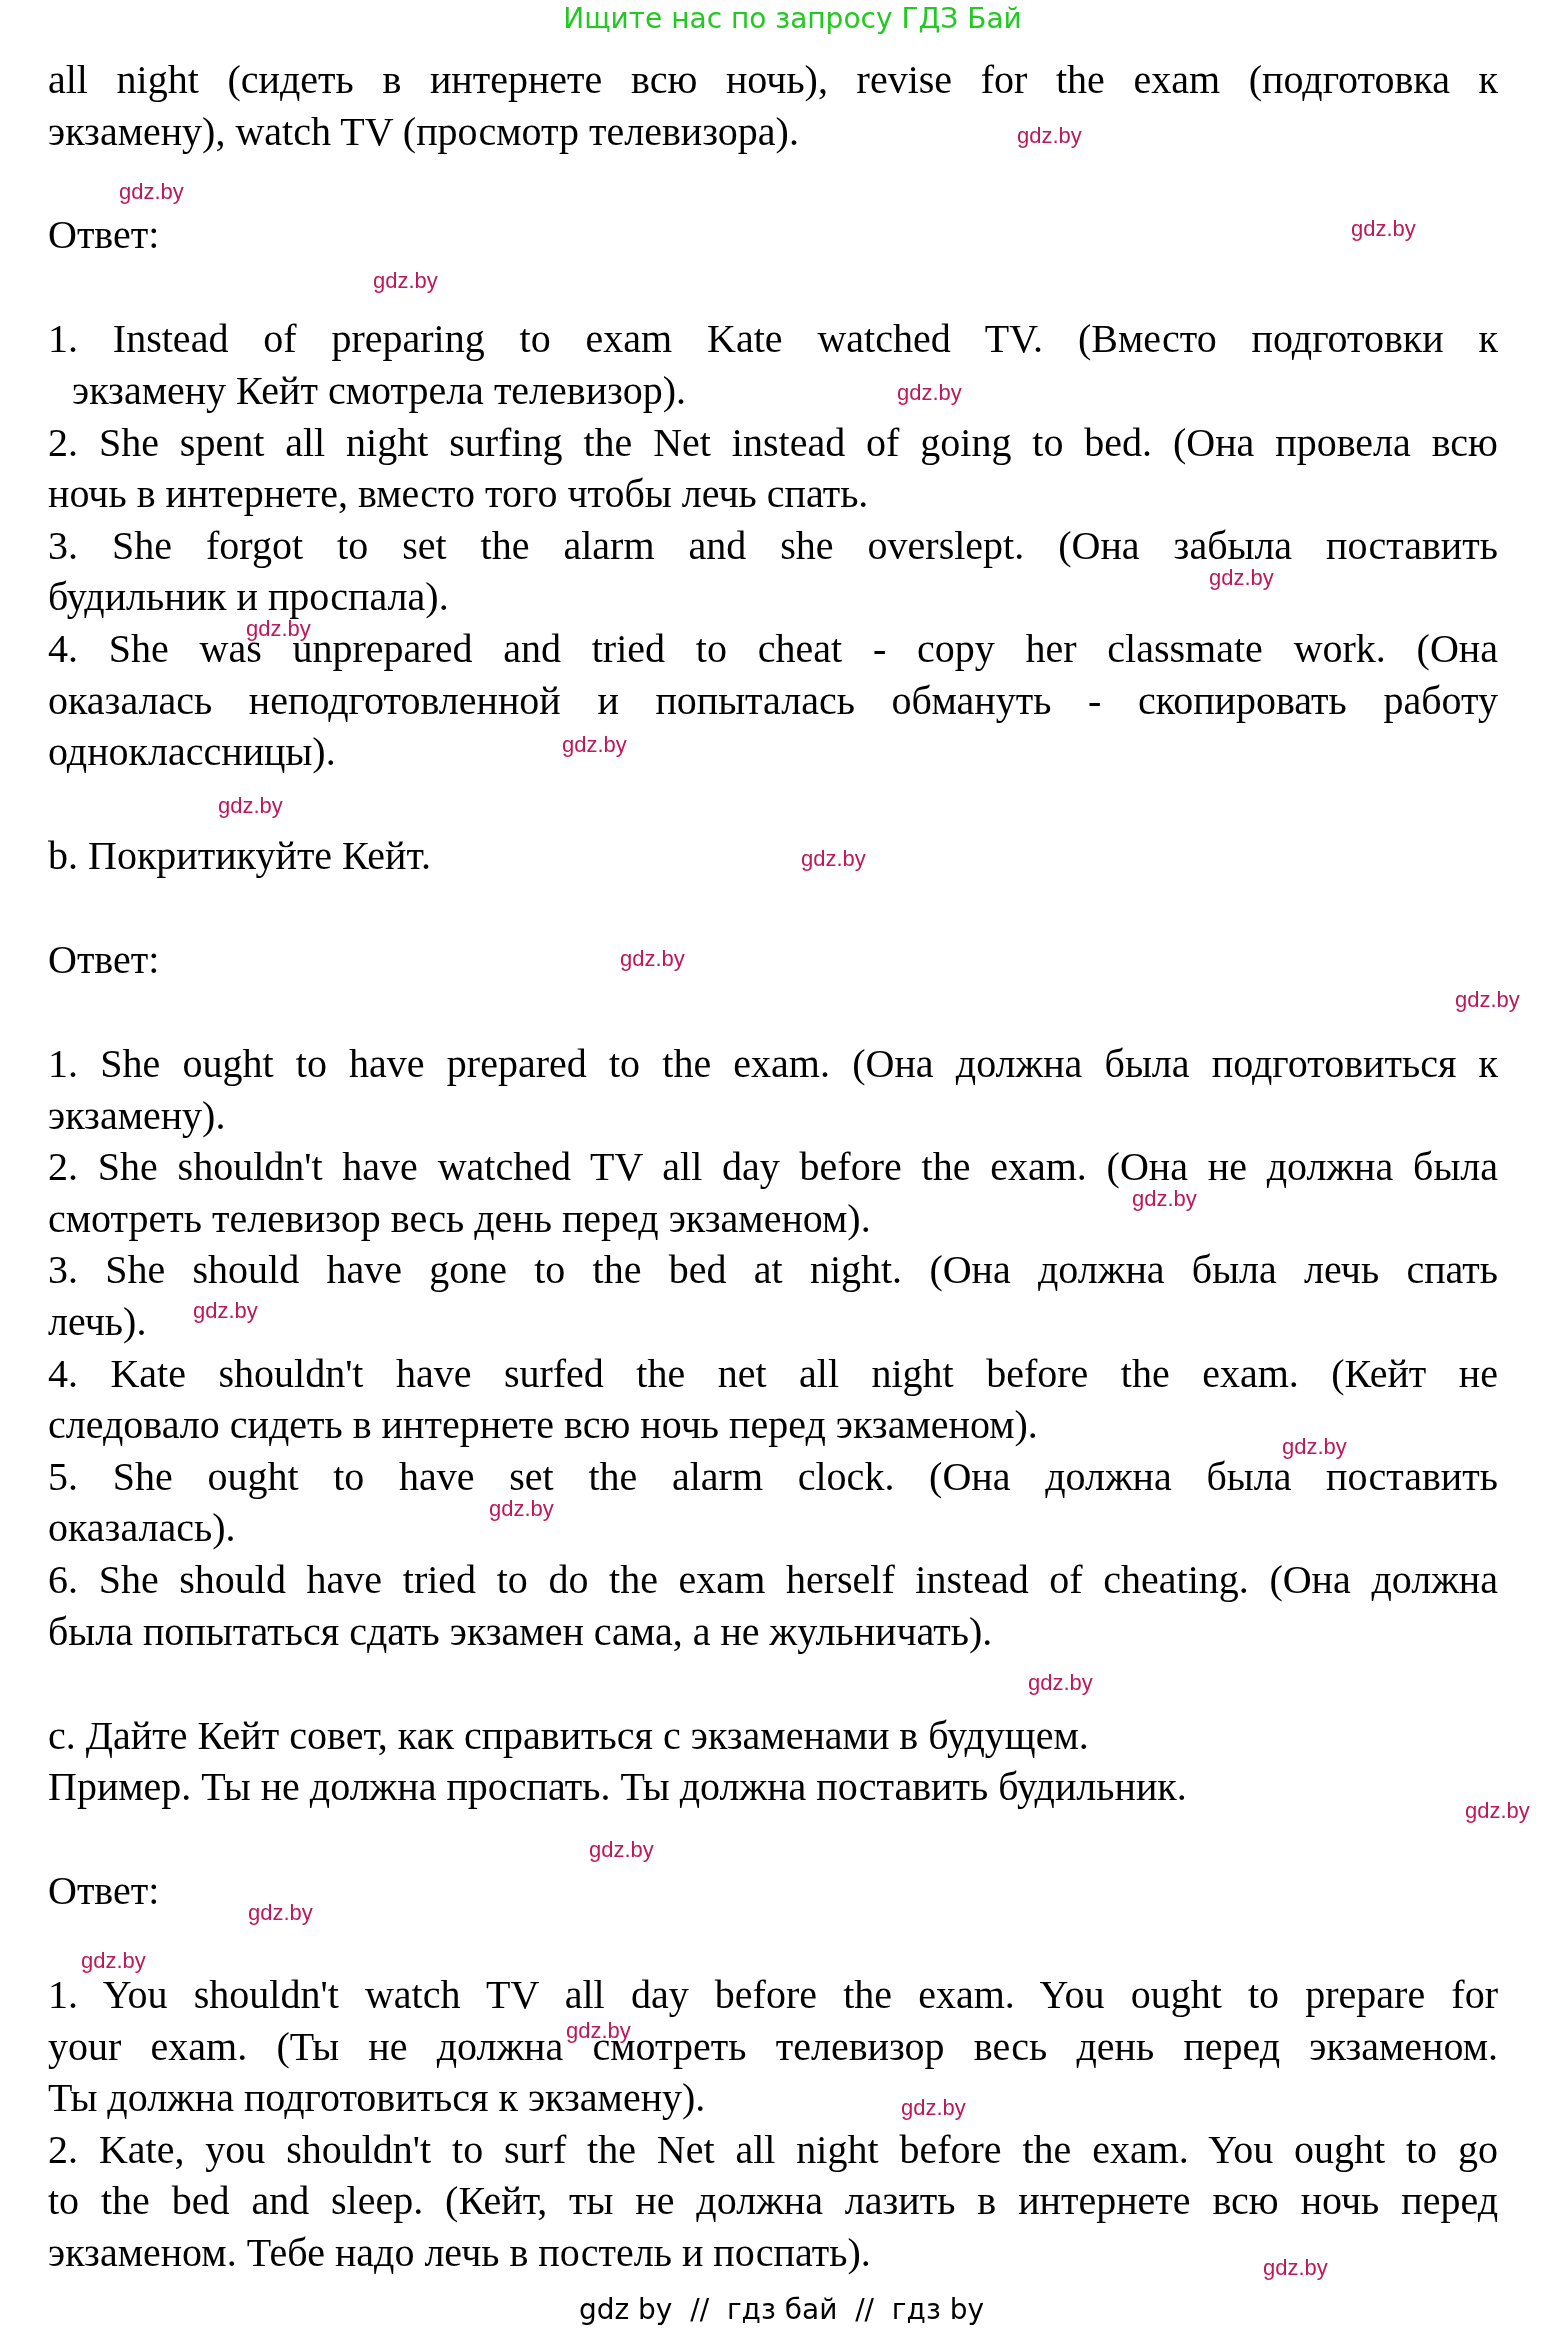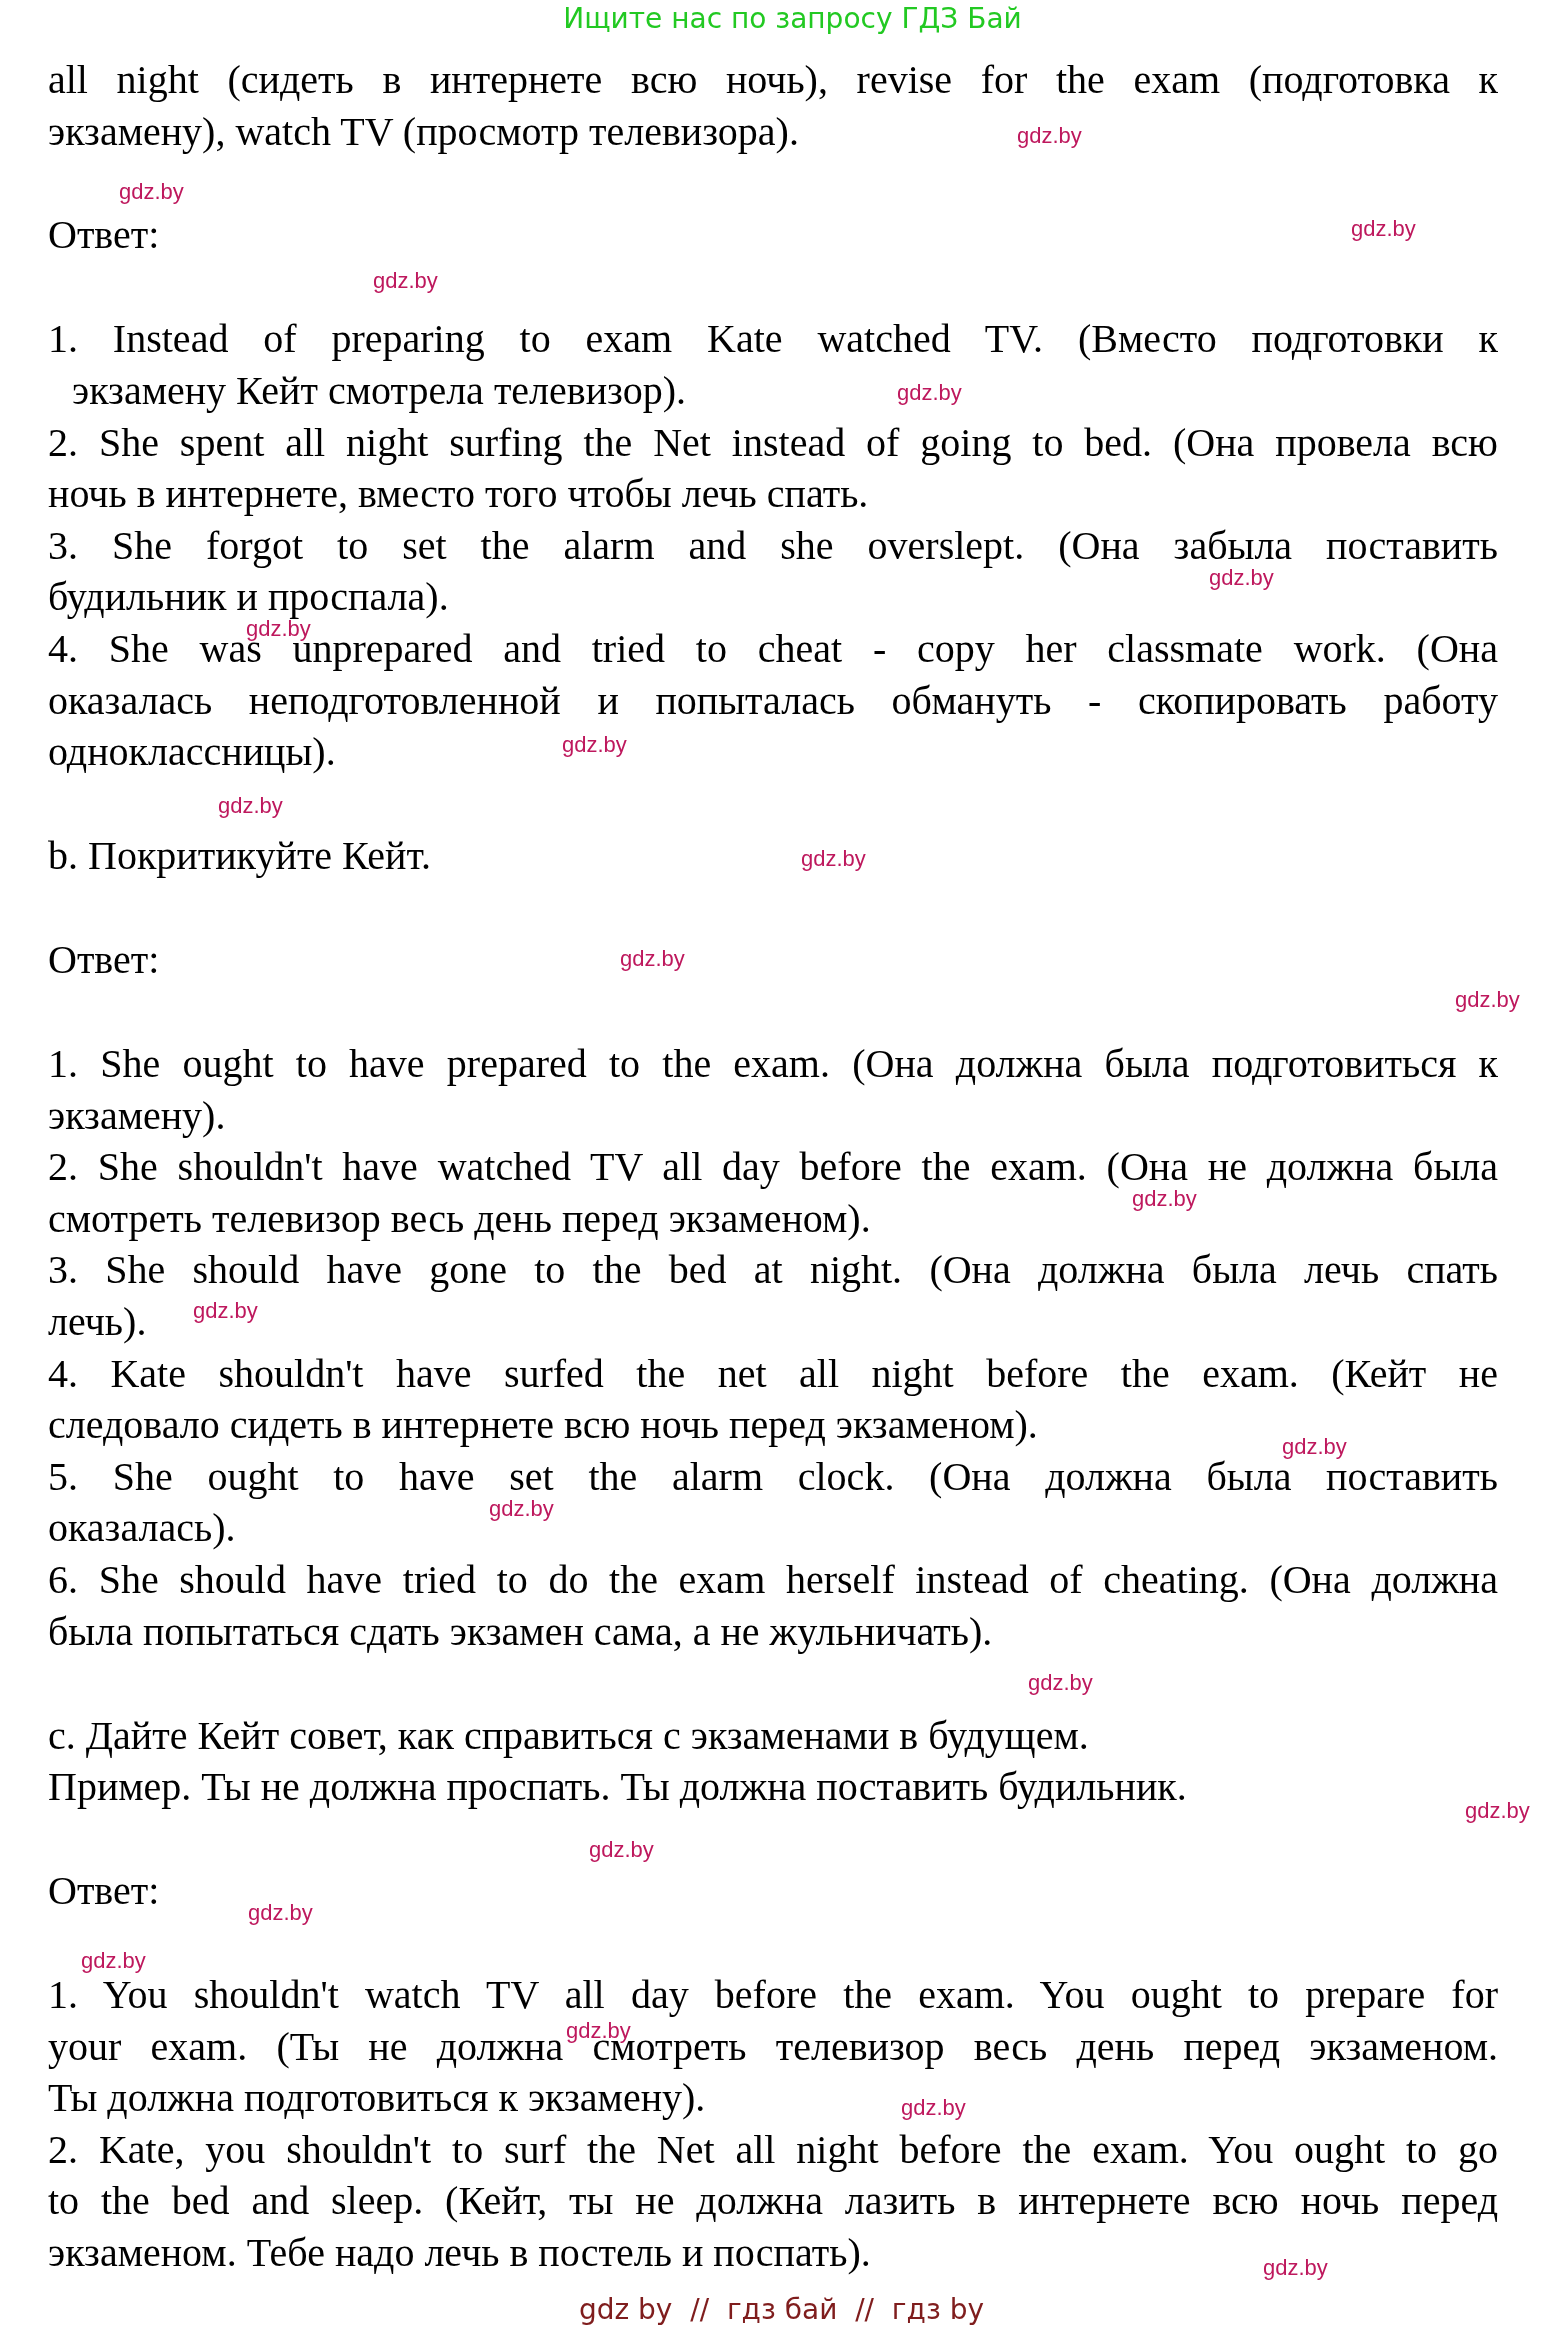--- a/index.html
+++ b/index.html
@@ -1,20 +1,20 @@
 <!DOCTYPE html>
 <html style="font-size:12.3px"><head>
 <meta charset="utf-8">
 <style>
   html, body { margin:0; padding:0; background:#ffffff; }
   body { width:1563px; height:2330px; position:relative; overflow:hidden; }
   .hdr { position:absolute; top:1.5px; left:11px; width:1563px; text-align:center;
          font-family:"DejaVu Sans","Liberation Sans",sans-serif; font-size:28px; color:#22c922; }
   .ftr { position:absolute; top:2293px; left:0; width:1563px; text-align:center;
-         font-family:"DejaVu Sans","Liberation Sans",sans-serif; font-size:28px; color:#7f1d1d; white-space:pre; }
+         font-family:"DejaVu Sans","Liberation Sans",sans-serif; font-size:28px; color:#000000; white-space:pre; }
   .ln { position:absolute; left:48px; width:1450px; font-family:"Liberation Serif","DejaVu Serif",serif;
         font-size:40px; line-height:52px; color:#000; white-space:nowrap; }
   .j { text-align:justify; text-align-last:justify; white-space:normal; }
   .wm { position:absolute; font-family:"Liberation Sans","DejaVu Sans",sans-serif; font-size:22px; color:#be185d; }
 </style>
 </head>
 <body>
 
 <div class="hdr">Ищите нас по запросу ГДЗ Бай</div>
 

